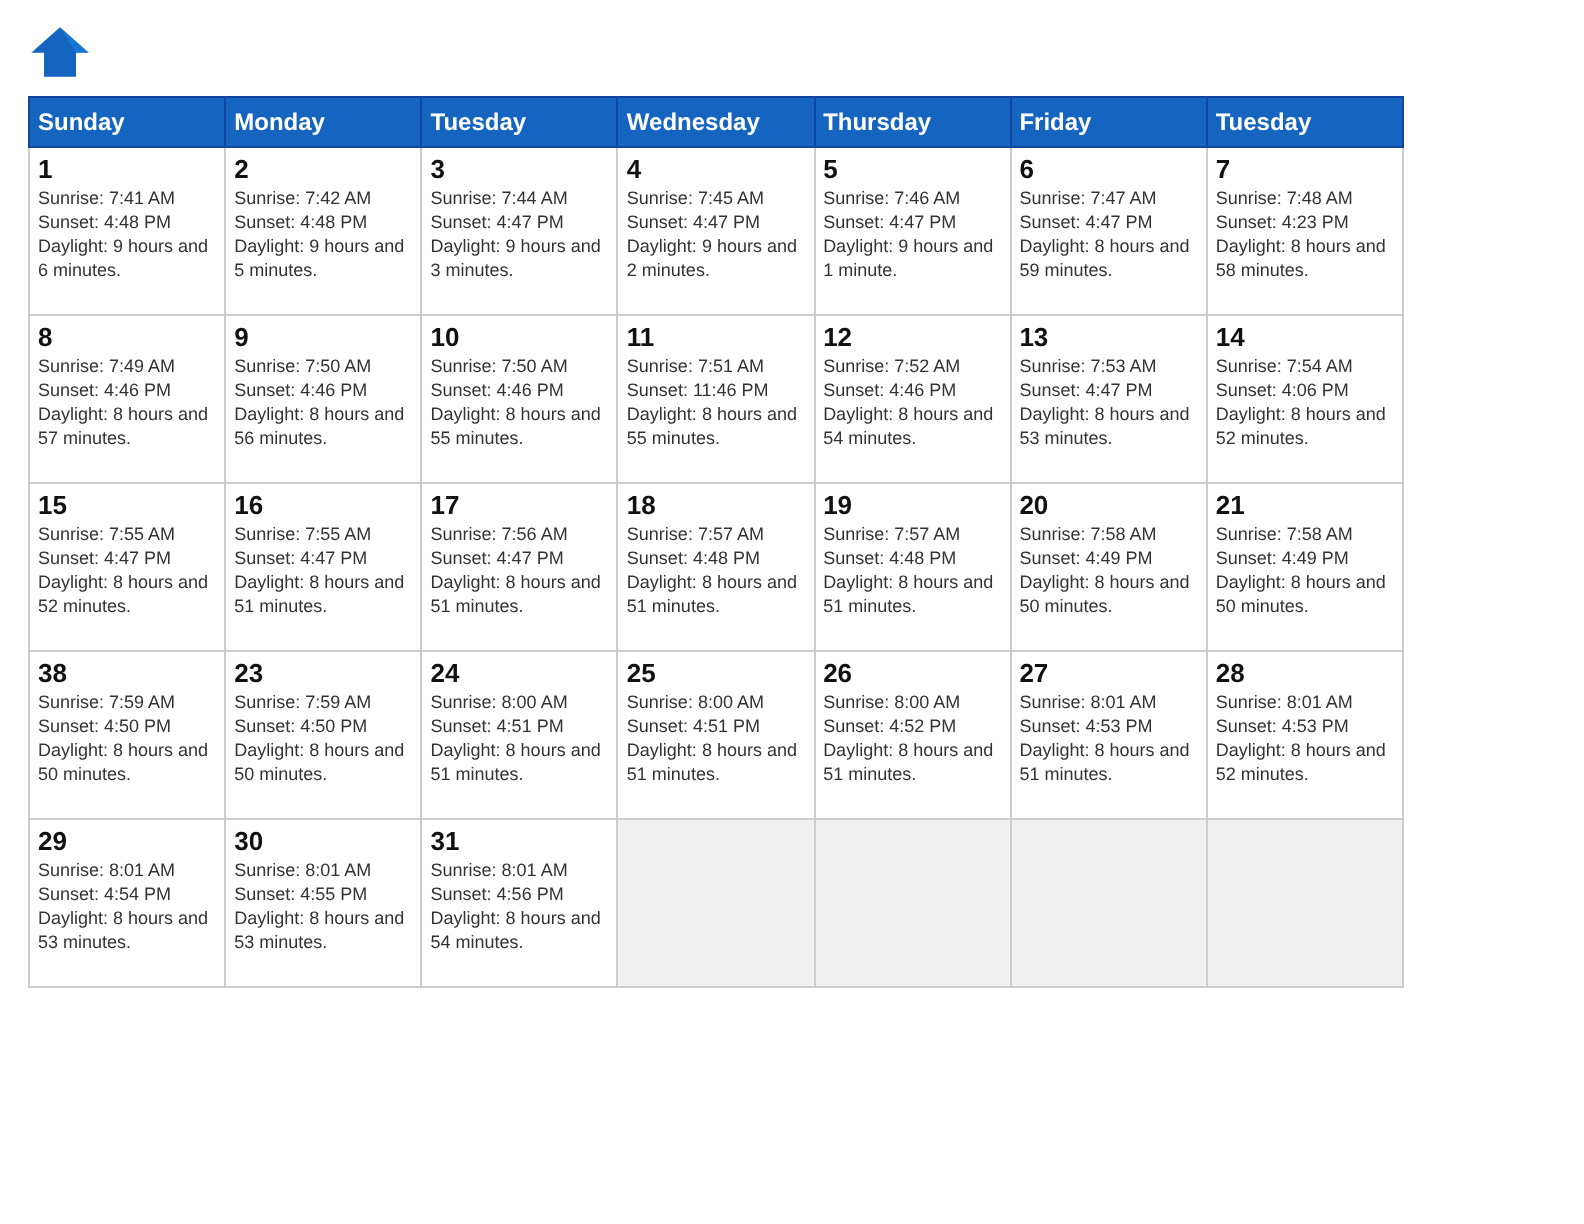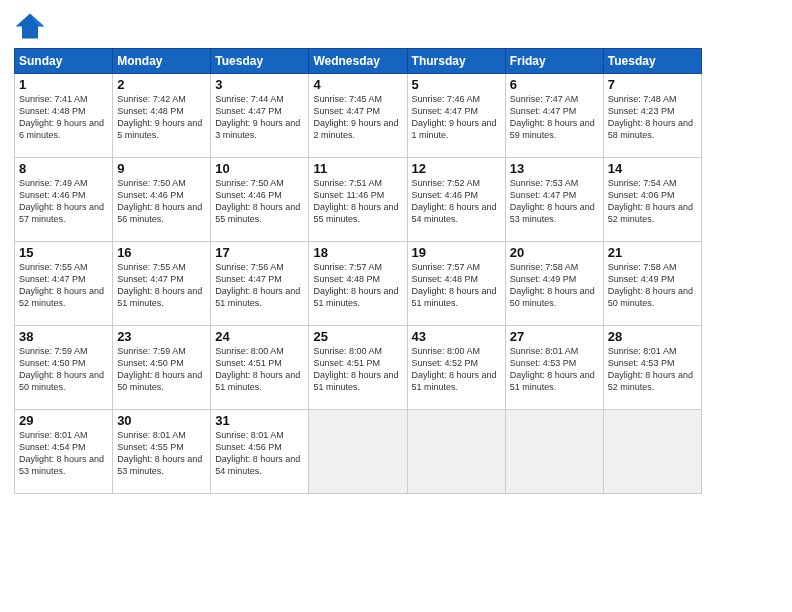--- a/index.html
+++ b/index.html
@@ -301,21 +301,21 @@
 and 51 minutes.</div>
           </td>
           <td>
             <span class="day-num">25</span>
             <div class="day-info">Sunrise: 8:00 AM
 Sunset: 4:51 PM
 Daylight: 8 hours
 and 51 minutes.</div>
           </td>
           <td>
-            <span class="day-num">43</span>
+            <span class="day-num">26</span>
             <div class="day-info">Sunrise: 8:00 AM
 Sunset: 4:52 PM
 Daylight: 8 hours
 and 51 minutes.</div>
           </td>
           <td>
             <span class="day-num">27</span>
             <div class="day-info">Sunrise: 8:01 AM
 Sunset: 4:53 PM
 Daylight: 8 hours

